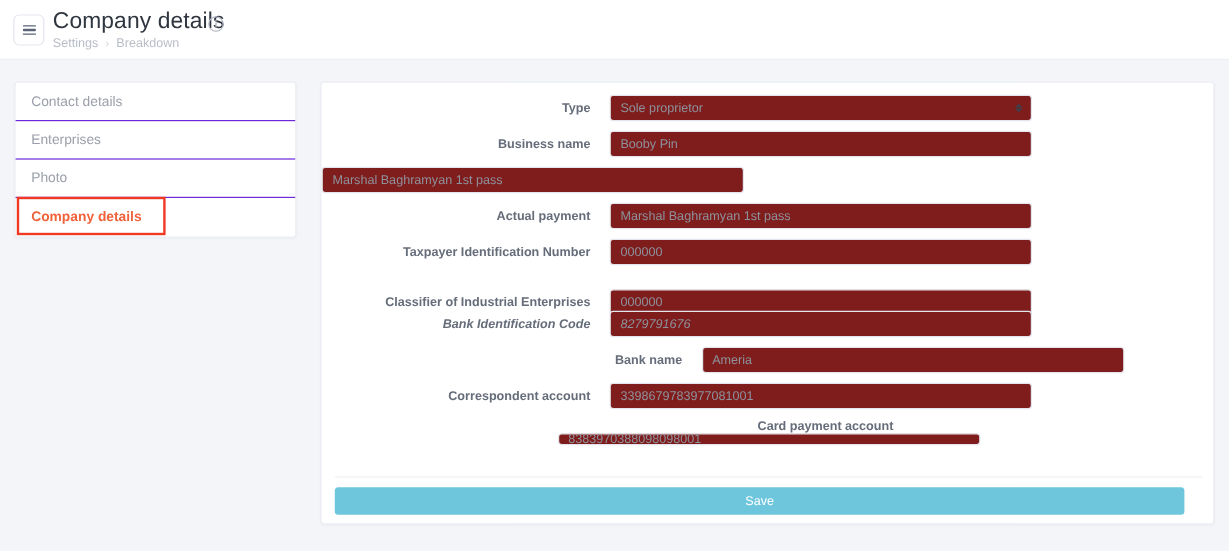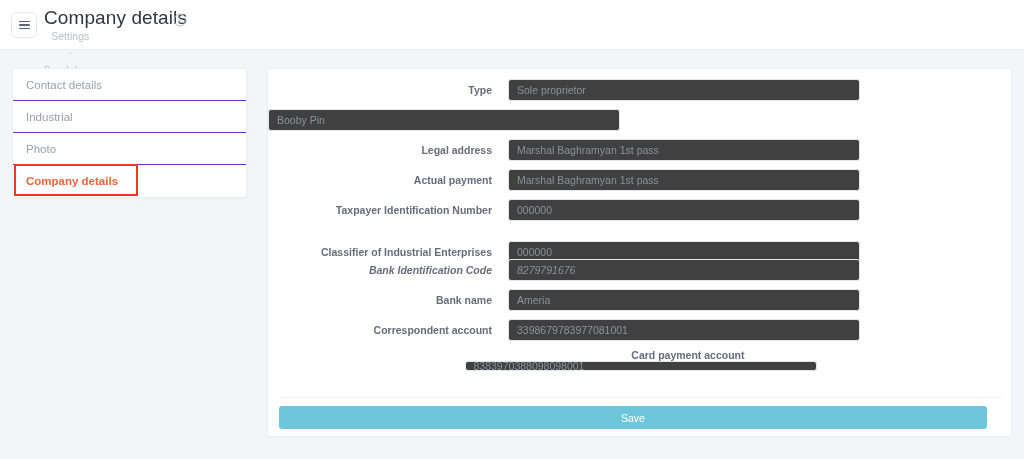--- a/index.html
+++ b/index.html
@@ -70,21 +70,20 @@
 
   .breadcrumb {
     position: absolute;
     left: 44px; top: 30px;
     display: flex;
     align-items: center;
     gap: 6px;
     font-size: 10.5px;
     color: #b9bdc8;
     white-space: nowrap;
-    flex-direction: column;
   }
   .breadcrumb .crumb { cursor: pointer; }
   .breadcrumb .sep {
     font-size: 9px;
     color: #cfd3dc;
   }
 
   
   .sidebar {
     position: absolute;
@@ -158,21 +157,21 @@
     color: #666d7a;
     white-space: nowrap;
   }
 
   .form-control {
     position: relative;
     width: 352px;
     height: 22px;
     border: 1px solid #e3e6ec;
     border-radius: 3px;
-    background: #404040;
+    background: #7f1d1d;
     display: flex;
     align-items: center;
     padding: 0 8px;
     font-size: 10.5px;
     color: #8d919b;
     white-space: nowrap;
     overflow: hidden;
     cursor: text;
   }
 
@@ -253,21 +252,21 @@
 
 </div>
 
 <div class="sidebar">
 
   <div class="side-item">
     <span>Contact details</span>
   </div>
 
   <div class="side-item">
-    <span>Industrial</span>
+    <span>Enterprises</span>
   </div>
 
   <div class="side-item">
     <span>Photo</span>
   </div>
 
   <div class="side-item active">
     <span>Company details</span>
   </div>
 
@@ -282,26 +281,26 @@
         <div class="form-label">Type</div>
         <div class="form-control select">
           <span>Sole proprietor</span>
           <span class="select-arrows">
             <span class="up"></span>
             <span class="down"></span>
           </span>
         </div>
       </div>
       <div class="form-row" style="top: 40px;">
+        <div class="form-label">Business name</div>
         <div class="form-control">
           <span>Booby Pin</span>
         </div>
       </div>
       <div class="form-row" style="top: 70px;">
-        <div class="form-label">Legal address</div>
         <div class="form-control">
           <span>Marshal Baghramyan 1st pass</span>
         </div>
       </div>
       <div class="form-row" style="top: 100px;">
         <div class="form-label">Actual payment</div>
         <div class="form-control">
           <span>Marshal Baghramyan 1st pass</span>
         </div>
       </div>
@@ -316,21 +315,21 @@
         <div class="form-control">
           <span>000000</span>
         </div>
       </div>
       <div class="form-row" style="top: 190px; font-style: italic;">
         <div class="form-label">Bank Identification Code</div>
         <div class="form-control">
           <span>8279791676</span>
         </div>
       </div>
-      <div class="form-row" style="top: 220px;">
+      <div class="form-row" style="top: 220px; justify-content: center;">
         <div class="form-label">Bank name</div>
         <div class="form-control">
           <span>Ameria</span>
         </div>
       </div>
       <div class="form-row" style="top: 250px;">
         <div class="form-label">Correspondent account</div>
         <div class="form-control">
           <span>3398679783977081001</span>
         </div>

